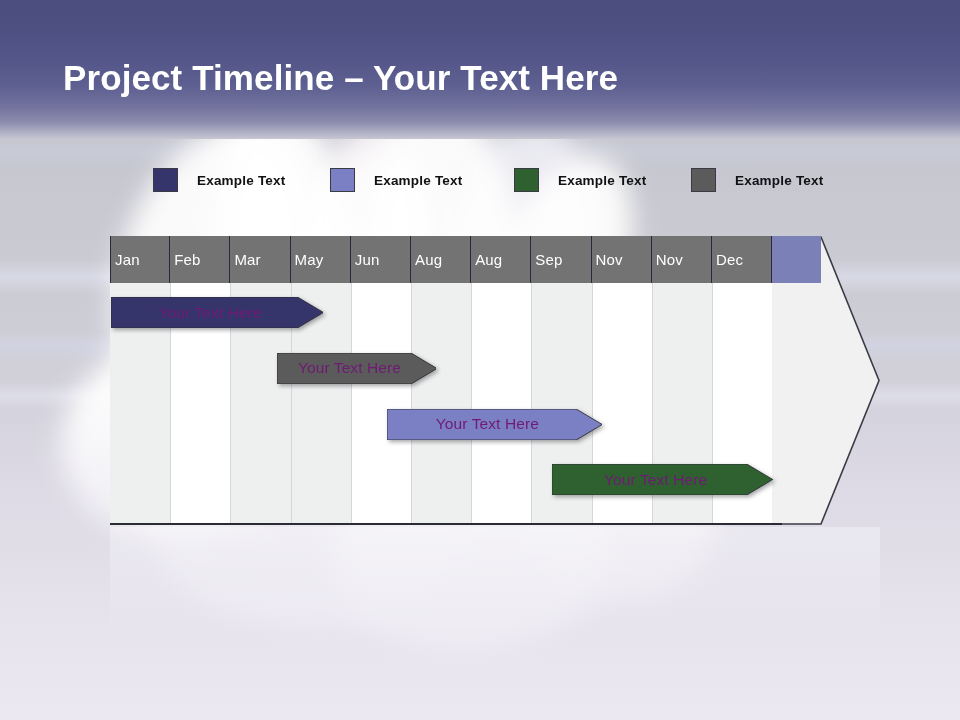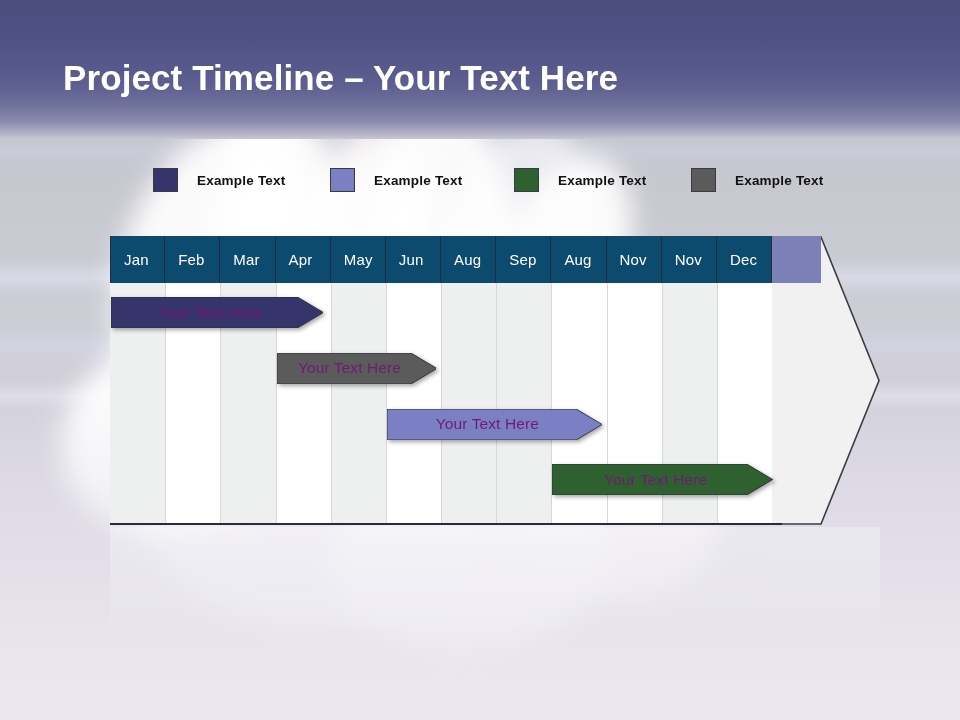--- a/index.html
+++ b/index.html
@@ -85,22 +85,22 @@
     display:flex;
   }
   .col { flex:1 1 0; position:relative; }
   .col.even { background:#ffffff; }
   .col.odd  { background:#eef0ef; }
   .col + .col::before {
     content:""; position:absolute; left:0; top:47px; bottom:0; width:1px;
     background:#d6d7d8;
   }
   .col-head {
-    height:47px; background:#0c4a6e; color:#ffffff;
-    display:flex; align-items:center; padding-left:13px;
+    height:47px; background:#737373; color:#ffffff;
+    display:flex; align-items:center; padding-left:4px;
     font-size:15px; letter-spacing:.2px;
     border-right:1px solid #262a3e;
   }
   .col:first-child .col-head { border-left:1px solid #262a3e; }
 
   
   #head-tail {
     position:absolute; left:662px; top:0; width:49px; height:47px;
     background:#7b80b7;
   }
@@ -186,37 +186,34 @@
   <div id="grid">
       <div class="col odd">
         <div class="col-head">Jan</div>
       </div>
       <div class="col even">
         <div class="col-head">Feb</div>
       </div>
       <div class="col odd">
         <div class="col-head">Mar</div>
       </div>
-      <div class="col even">
-        <div class="col-head">Apr</div>
-      </div>
       <div class="col odd">
         <div class="col-head">May</div>
       </div>
       <div class="col even">
         <div class="col-head">Jun</div>
       </div>
       <div class="col odd">
         <div class="col-head">Aug</div>
       </div>
+      <div class="col even">
+        <div class="col-head">Aug</div>
+      </div>
       <div class="col odd">
         <div class="col-head">Sep</div>
-      </div>
-      <div class="col even">
-        <div class="col-head">Aug</div>
       </div>
       <div class="col even">
         <div class="col-head">Nov</div>
       </div>
       <div class="col odd">
         <div class="col-head">Nov</div>
       </div>
       <div class="col even">
         <div class="col-head">Dec</div>
       </div>

